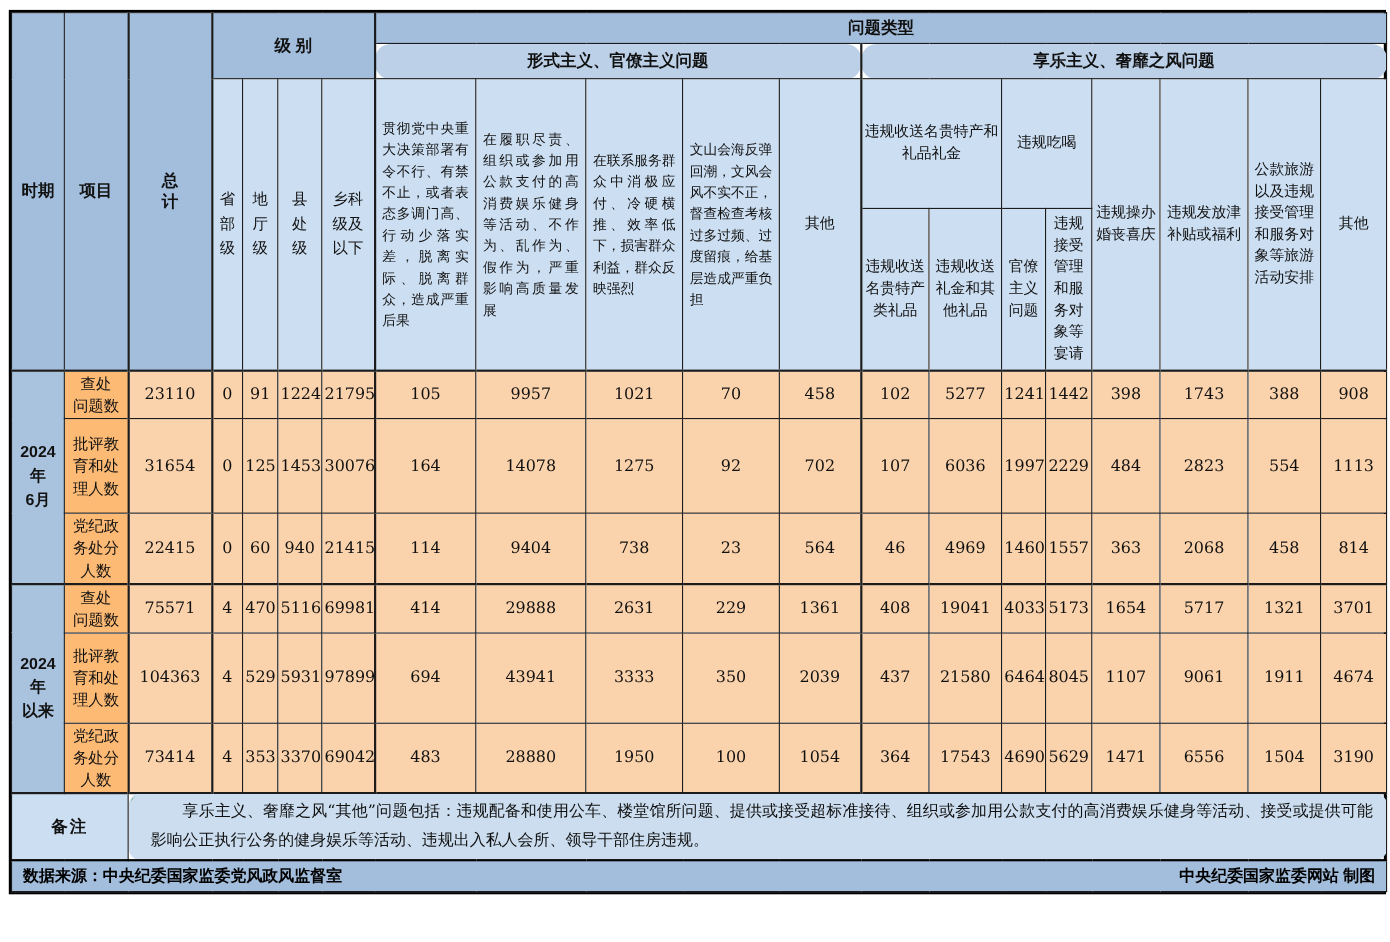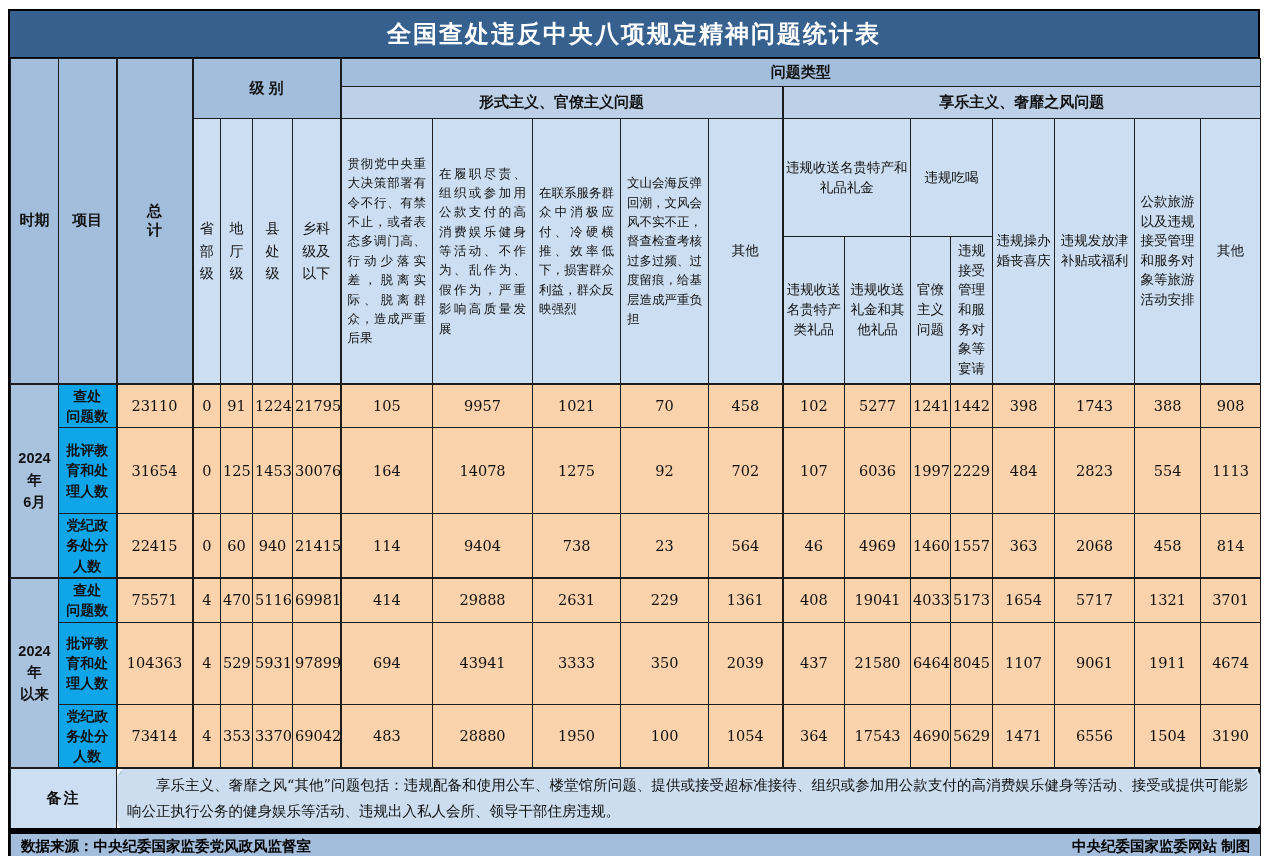--- a/index.html
+++ b/index.html
@@ -6,48 +6,47 @@
     font-family:"Liberation Sans",sans-serif;-webkit-font-smoothing:antialiased;}
   .sheet{position:absolute;left:8px;top:9px;width:1248px;border:2px solid #000;background:#fff;}
   .title-bar{height:46px;background:#36618F;color:#fff;display:flex;align-items:center;
     justify-content:center;font-weight:bold;font-size:24px;letter-spacing:2px;
     border-bottom:1px solid #000;}
   table{width:100%;border-collapse:collapse;table-layout:fixed;}
   th,td{border:1px solid #1c1c1c;padding:1px 2px;text-align:center;vertical-align:middle;
     overflow:hidden;color:#111;font-weight:normal;}
   
   .h-mid{background:#A3BEDC;font-weight:bold;font-size:15px;}
-  .h-band{background:#BCD1E8;font-weight:bold;font-size:15px;}
+  .h-band{background:#BCD1E8;font-weight:bold;font-size:15px;border-radius:14px;}
   .h-light{background:#CCDEF1;font-family:"DejaVu Serif",serif;font-size:13.5px;line-height:1.45;}
   .h-desc{background:#CCDEF1;font-family:"DejaVu Serif",serif;font-size:12.5px;line-height:1.55;
     text-align:justify;word-break:break-all;padding:4px 6px;}
   .h-vert{white-space:pre-line;font-size:14px;line-height:1.6;}
   .pre{white-space:pre-line;}
   
   .period-cell{background:#A9C2DE;font-weight:bold;font-size:14.5px;white-space:pre-line;line-height:1.5;}
-  .row-label{background:#0ea5e9;font-weight:bold;font-size:14px;white-space:pre-line;line-height:1.45;}
+  .row-label{background:#fdba74;font-weight:normal;font-size:14px;white-space:pre-line;line-height:1.45;}
   .num-cell{background:#FAD2AB;font-family:"DejaVu Serif",serif;font-size:14.5px;}
   .bl2{border-left-width:2px;}
   tr.t2 td,tr.t2 th{border-top-width:2px;}
   
   .note-label{background:#CCDEF1;font-weight:bold;font-size:15px;letter-spacing:2px;}
   .note-text{background:#CBDDEF;text-align:left;font-family:"DejaVu Serif",serif;font-size:14.5px;
-    line-height:1.75;padding:4px 12px 4px 10px;text-indent:2em;position:relative;word-break:break-all;
+    line-height:1.75;padding:4px 12px 4px 20px;text-indent:2em;position:relative;word-break:break-all;
     text-align:justify;border-radius:11px;}
   .note-text .corner{position:absolute;left:0;top:0;width:0;height:0;
     border-top:8px solid #2F8F2F;border-right:8px solid transparent;}
-  .footer-td{background:#A3BEDC;border-top:6px solid #000000;padding:0;text-align:center;}
+  .footer-td{background:#A3BEDC;border-top:2px solid #000000;padding:0;text-align:center;}
   .footer-bar{display:flex;justify-content:space-between;align-items:center;height:100%;
     padding:0 10px;font-weight:bold;font-size:14.5px;color:#000;}
 </style>
 </head>
 <body>
 
 <div class="sheet">
-  <div class="title-bar">全国查处违反中央八项规定精神问题统计表</div>
 
   <table>
     <colgroup>
       <col style="width:48px">
         <col style="width:58px">
         <col style="width:76px">
       <col style="width:28px">
         <col style="width:32px">
         <col style="width:40px">
         <col style="width:48px">

